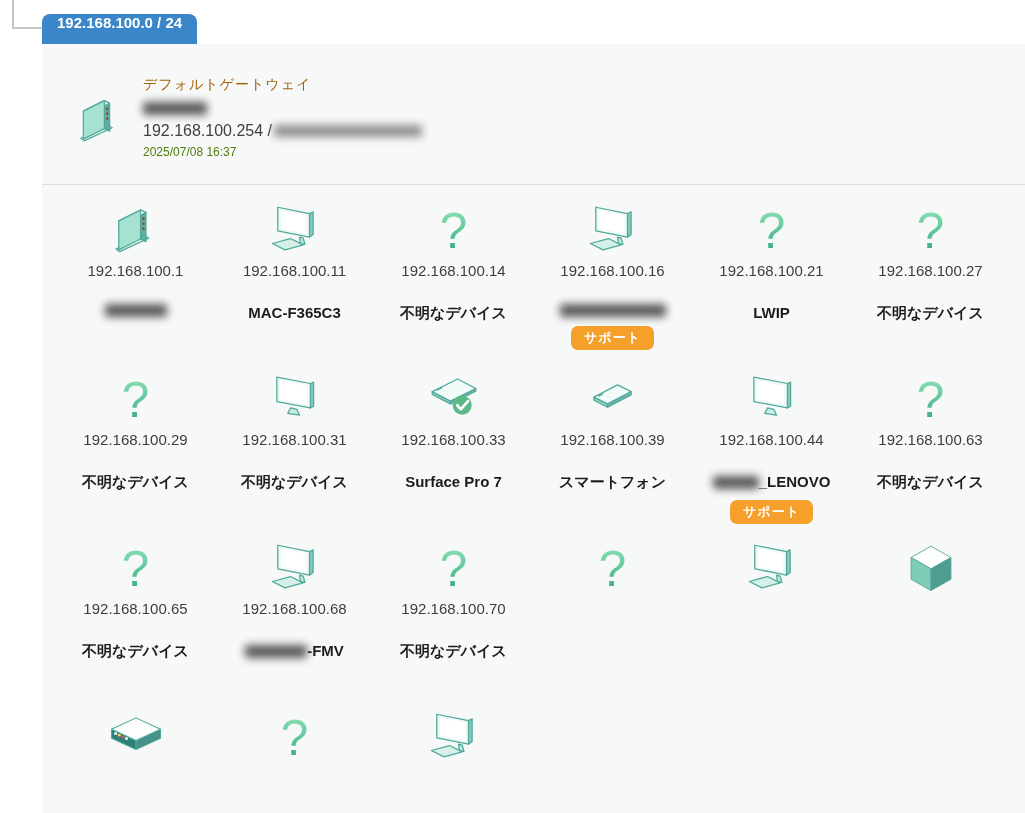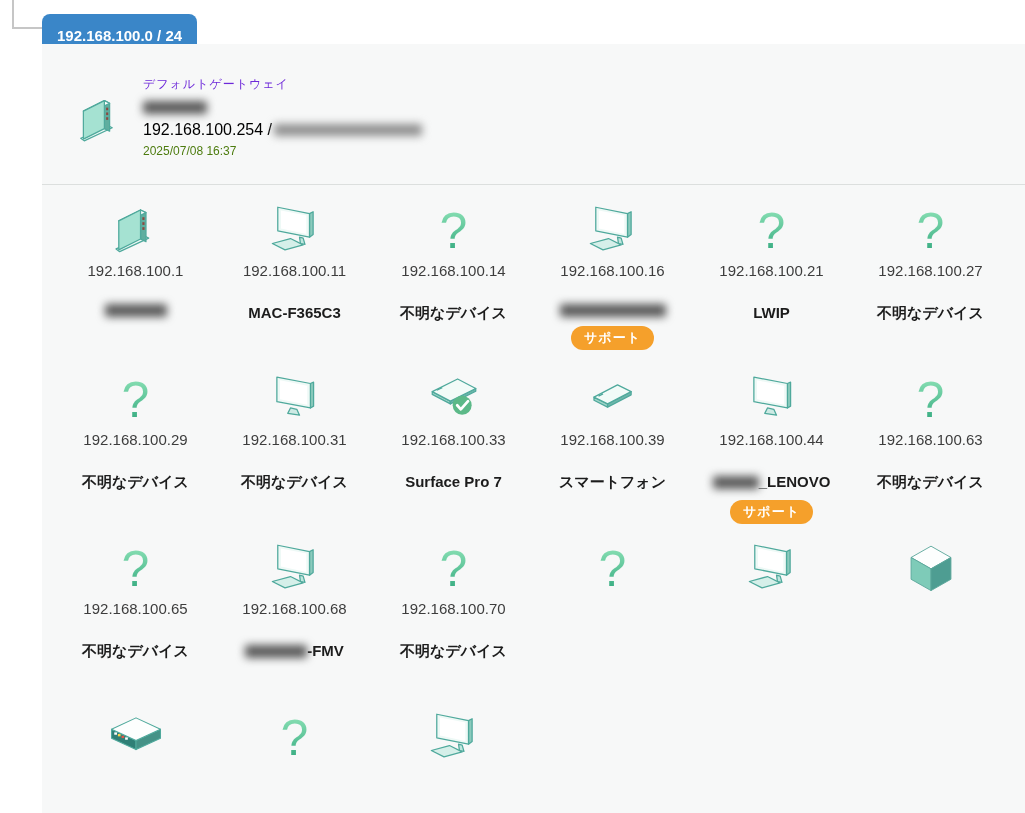--- a/index.html
+++ b/index.html
@@ -10,31 +10,31 @@
   }
   .connector {
     position: absolute; left: 12px; top: -4px; width: 44px; height: 33px;
     border-left: 2px solid #c6c6c6; border-bottom: 2px solid #c6c6c6;
     z-index: 0;
   }
   .tab {
     position: absolute; left: 42px; top: 14px; height: 30px; z-index: 2;
     background: #3a86c8; border-radius: 8px 8px 0 0;
     color: #fff; font-weight: bold; font-size: 15px;
-    display: flex; align-items: flex-end; padding: 0 15px;
+    display: flex; align-items: flex-start; padding: 0 15px;
   }
   .panel {
     position: absolute; left: 42px; top: 44px; width: 983px; height: 769px;
     background: #f7f8f8; z-index: 1;
   }
   .gateway { position: absolute; left: 30px; top: 32px; display: flex; gap: 15px; }
   .gw-icon { width: 56px; height: 58px; margin-top: 14px; }
-  .gw-label { font-size: 12px; color: #6d28d9; letter-spacing: 1px; }
+  .gw-label { font-size: 14px; color: #a16207; letter-spacing: 1px; }
   .gw-name { margin-top: 7px; height: 15px; display: flex; align-items: center; }
-  .gw-ip { margin-top: 6px; font-size: 16px; color: #000000; display: flex; align-items: center; height: 18px; text-align: center; }
+  .gw-ip { margin-top: 6px; font-size: 16px; color: #404040; display: flex; align-items: center; height: 18px; text-align: center; }
   .gw-time { margin-top: 5px; font-size: 12px; color: #4d7c0f; }
 
   .redact { display: inline-block; height: 12px; border-radius: 2px; background: #777; filter: blur(4px); }
   .redact.dark { background: #595959; height: 13px; }
   .redact.light { background: #8e8e8e; height: 12px; margin-left: 2px; }
 
   .divider { position: absolute; left: 0; top: 140px; width: 100%; height: 1px; background: #dcdfde; }
 
   .grid {
     position: absolute; left: 14px; top: 152px;
@@ -48,21 +48,21 @@
     .qmark {
       background: linear-gradient(180deg, #93e6ba 0%, #2ba47a 100%);
       -webkit-background-clip: text; background-clip: text; color: transparent;
     }
   }
   .ip { font-size: 15px; color: #3d3d3d; line-height: 18px; }
   .name { margin-top: 24px; font-size: 15px; font-weight: bold; color: #1c1c1c; display: flex; align-items: center; line-height: 18px; }
   .badge {
     margin-top: 9px; background: #f5a02b; color: #fff;
     font-size: 13px; font-weight: bold; padding: 3px 13px;
-    border-radius: 12px; letter-spacing: 1px;
+    border-radius: 7px; letter-spacing: 1px;
   }
 </style>
 </head>
 <body>
 
 <svg width="0" height="0" style="position:absolute" aria-hidden="true">
   <defs>
     <symbol id="icon-router-tower" viewBox="0 0 64 64">
       <g stroke="#4fa99c" stroke-width="1.4" stroke-linejoin="round">
         <polygon points="10,54 14,57 46,42 42,40" fill="#eef9f6"></polygon>

